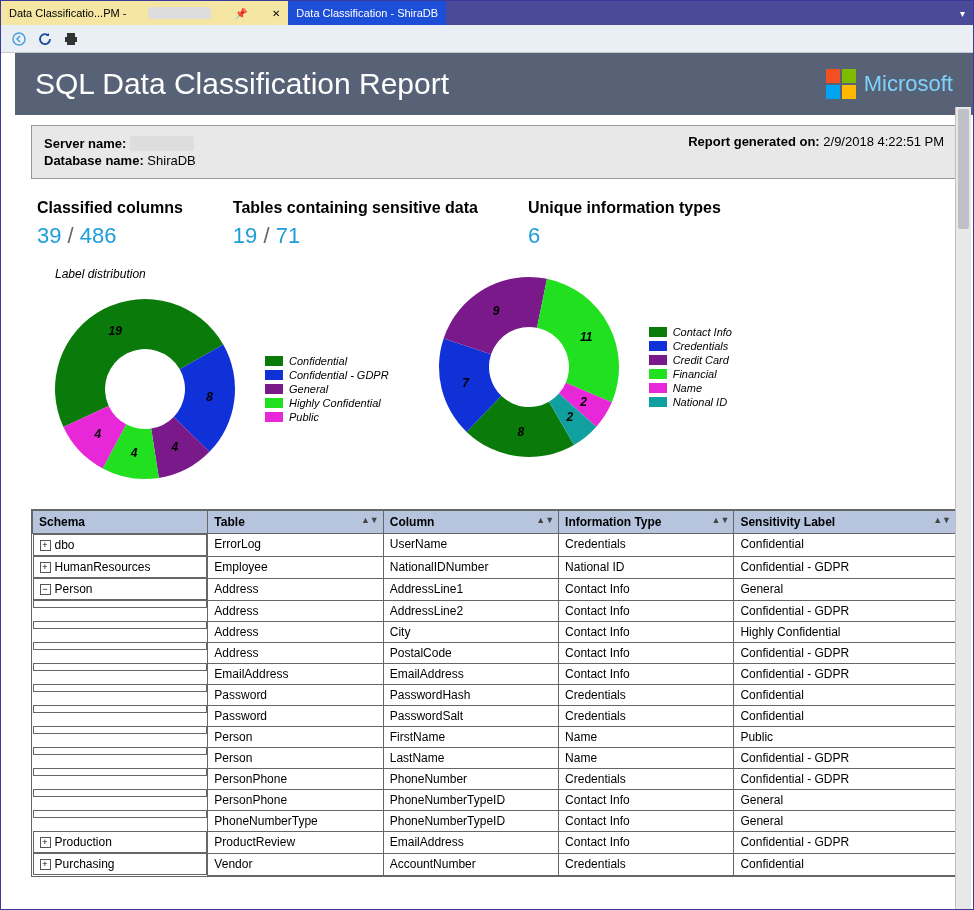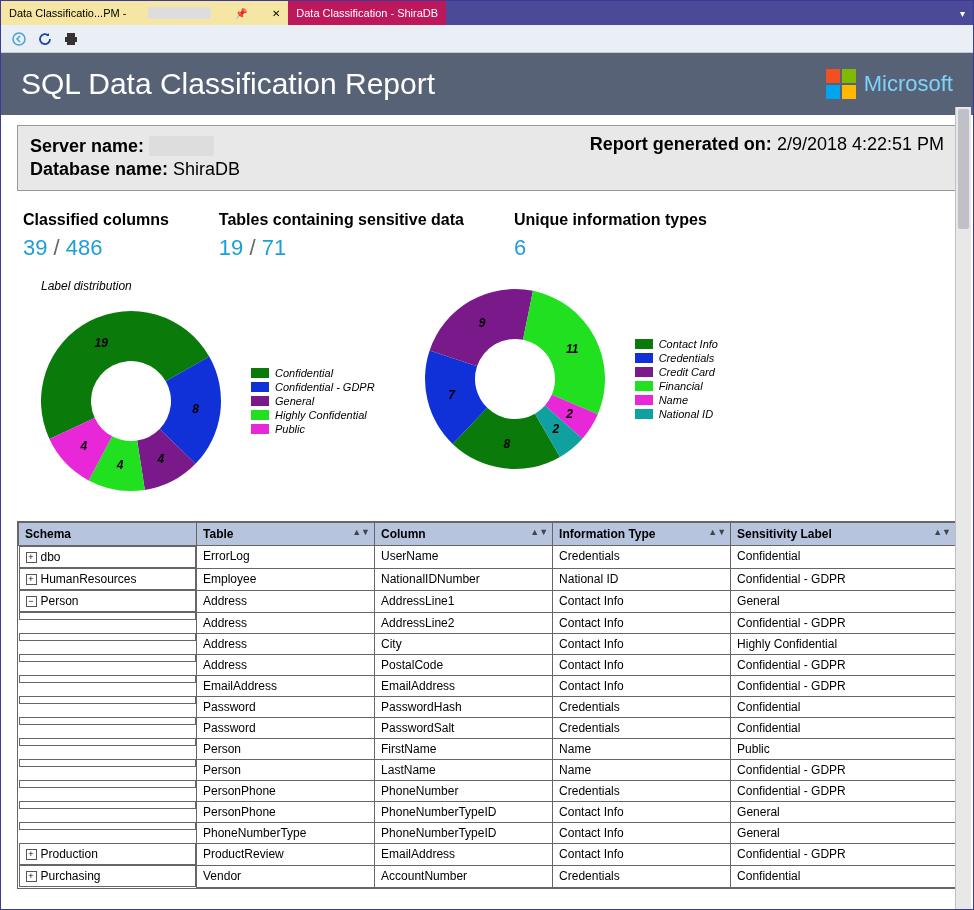--- a/index.html
+++ b/index.html
@@ -26,21 +26,21 @@
     height: 100%;
     padding: 0 8px;
     font-size: 11px;
     cursor: pointer;
   }
   .tab.active {
     background: #f5e7a3;
     color: #000;
   }
   .tab.inactive {
-    background: #be185d;
+    background: #1d4ed8;
     color: #fff;
   }
   .tab .sub { color: #777; margin-left:2px;}
   .tab .pin, .tab .close { font-size: 10px; margin-left:4px; }
   .tabs-bar .spacer { flex: 1; }
   .tabs-bar .menu { color:#fff; padding:0 8px; cursor:pointer; font-size:10px;}
   
   .toolbar {
     background:#eaeef5;
     height:28px;
@@ -69,21 +69,21 @@
   .ms-squares div:nth-child(4){background:#ffb900;}
   .ms-text{font-size:22px;color:#7dd3fc;font-weight:500;}
   
   .info-box {
     margin:10px 16px 8px 16px;
     border:1px solid #999;
     background:#e8e8e8;
     padding:8px 12px;
     display:flex;
     justify-content:space-between;
-    font-size:18px;
+    font-size:13px;
   }
   .info-left div { margin:2px 0; }
   .info-box b { font-weight:bold; }
   .blurred { color:#bbb; background:#ddd; border-radius:2px; padding:0 30px;}
   
   .summary {
     display:flex;
     gap:50px;
     padding: 12px 22px 8px 22px;
   }
@@ -126,21 +126,21 @@
     vertical-align:top;
     overflow:hidden; white-space:nowrap; text-overflow:ellipsis;
   }
   td.schema { display:flex; align-items:center; gap:4px; border:1px solid #666;}
   .tree-toggle { width:11px; height:11px; border:1px solid #555; display:inline-flex; align-items:center; justify-content:center; font-size:9px; line-height:1; cursor:pointer; background:#fff;}
   .scrollbar-v {
     position:absolute; right:2px; top:54px; bottom:2px; width:16px;
     background:#e8e8e8; border-left:1px solid #c0c0c0;
   }
   .scrollbar-v .thumb{ position:absolute; left:2px; right:2px; top:2px; height:120px; background:#c0c0c8; border-radius:2px;}
-  .content { position:relative; height:calc(910px - 24px - 28px); overflow:hidden;}
+  .content { position:relative; height:calc(910px - 24px - 28px); overflow:hidden;padding-left:14px;}
 </style>
 </head>
 <body>
 
 <div class="tabs-bar">
   <div class="tab active">
     <span>Data Classificatio...PM -</span>
     <span class="sub blurred">&nbsp;</span>
     <span class="pin">📌</span>
     <span class="close">✕</span>

